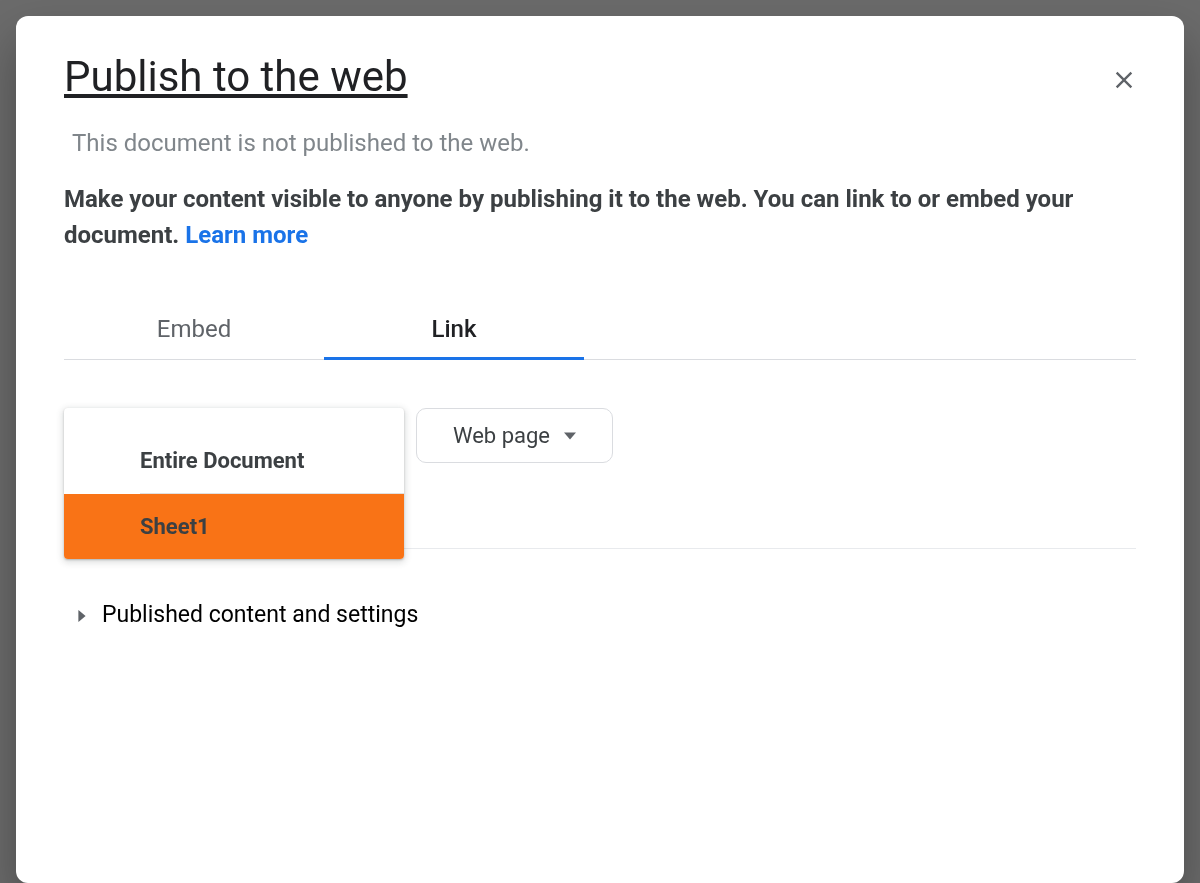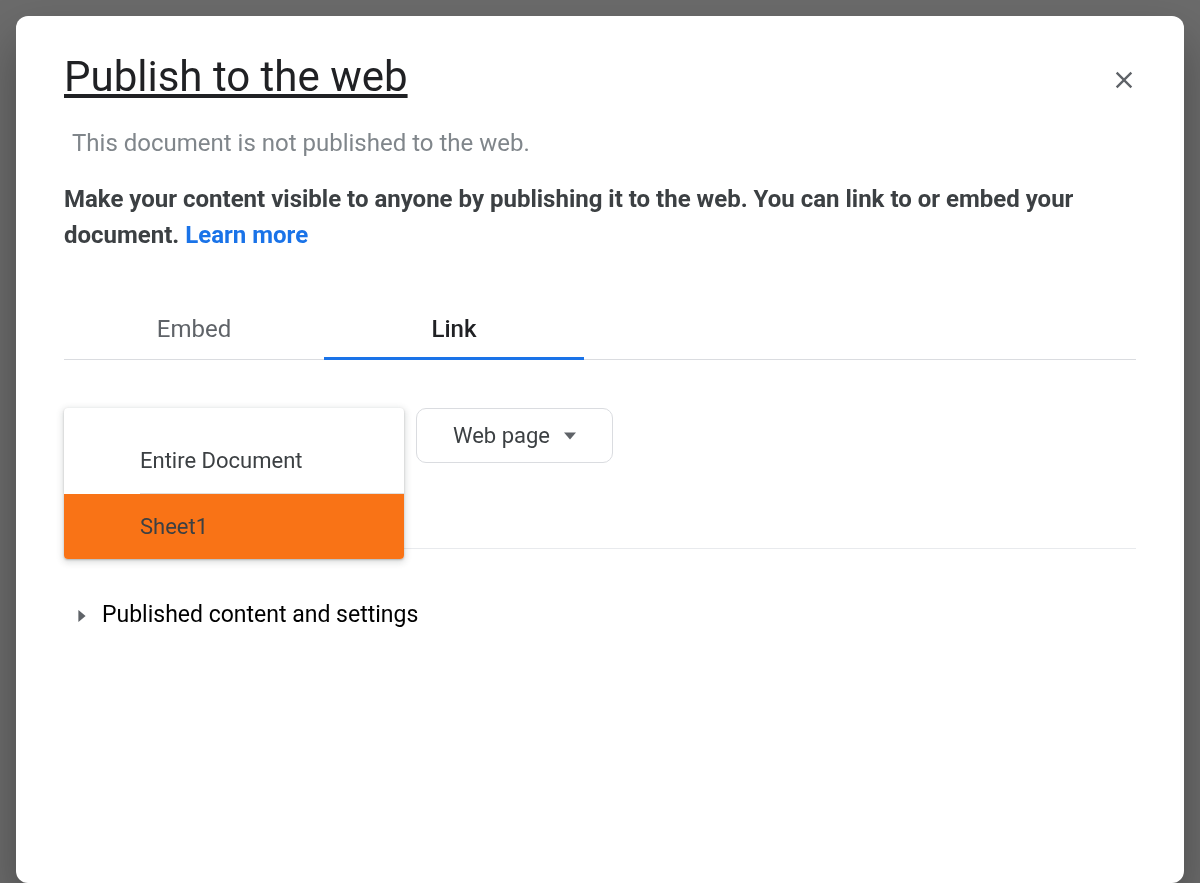--- a/index.html
+++ b/index.html
@@ -128,20 +128,21 @@
       top: 0;
       width: 340px;
       background: #fff;
       border-radius: 4px;
       box-shadow: 0 2px 6px 2px rgba(60,64,67,.15), 0 1px 2px rgba(60,64,67,.3);
       z-index: 10;
       overflow: hidden;
     }
     .dropdown-inner {
       padding: 20px 0 0 0;
+      font-weight: bold;
     }
     .dropdown-option {
       padding: 20px 24px 20px 76px;
       font-size: 22px;
       color: #3c4043;
       cursor: pointer;
     }
     .dropdown-divider {
       height: 1px;
       background: #e0e0e0;

